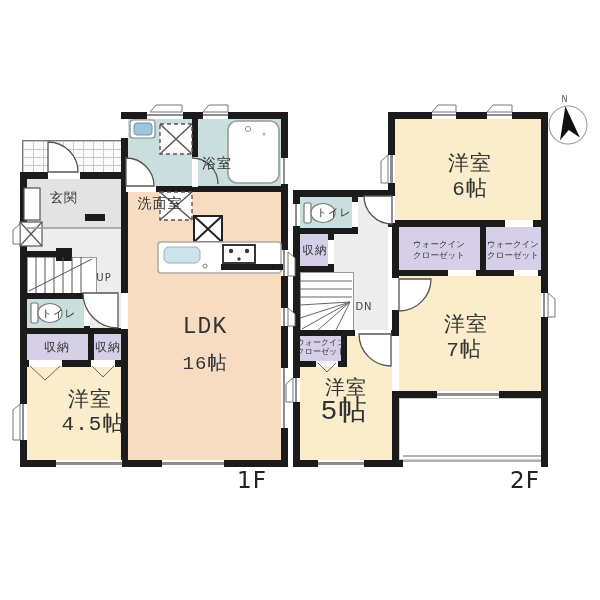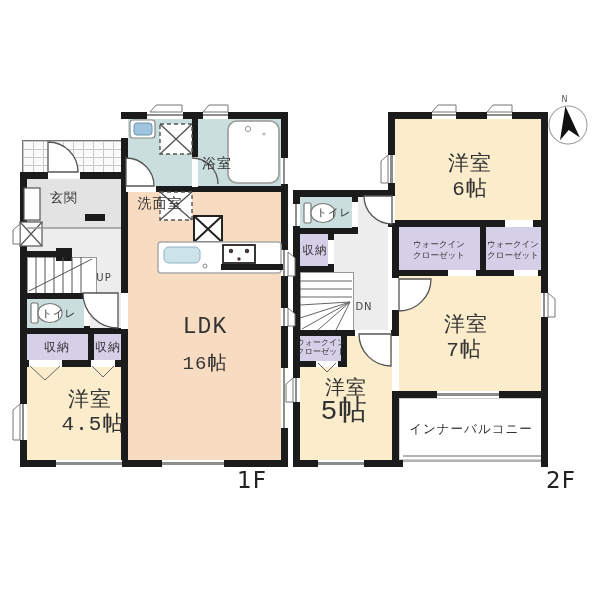--- a/index.html
+++ b/index.html
@@ -267,18 +267,17 @@
   <div class="lbl tiny" style="left:439px;top:255px;">クローゼット</div>
   <div class="lbl tiny" style="left:513px;top:244px;">ウォークイン</div>
   <div class="lbl tiny" style="left:513px;top:255px;">クローゼット</div>
   <div class="lbl sml" style="left:364px;top:307px;font-size:10px;color:#444;">DN</div>
   <div class="lbl big" style="left:466px;top:325px;">洋室</div>
   <div class="lbl big" style="left:464px;top:350px;">7帖</div>
   <div class="lbl tiny" style="left:321px;top:343px;font-size:8px;">ウォークイン</div>
   <div class="lbl tiny" style="left:321px;top:352px;font-size:8px;">クローゼット</div>
   <div class="lbl big" style="left:346px;top:389px;font-size:20px;">洋室</div>
   <div class="lbl big" style="left:344px;top:412px;font-size:28px;">5帖</div>
-  <div class="lbl" style="left:471px;top:429px;font-size:12.5px;">インナーバルコニー</div>
-  <div class="lbl floorlbl" style="left:525px;top:480px;margin-left:36px;">2F</div>
+  <div class="lbl floorlbl" style="left:525px;top:480px;">2F</div>
 
   <div class="lbl" style="left:565px;top:100px;font-size:8px;color:#555;">N</div>
 
 </div>
 
 </body></html>

